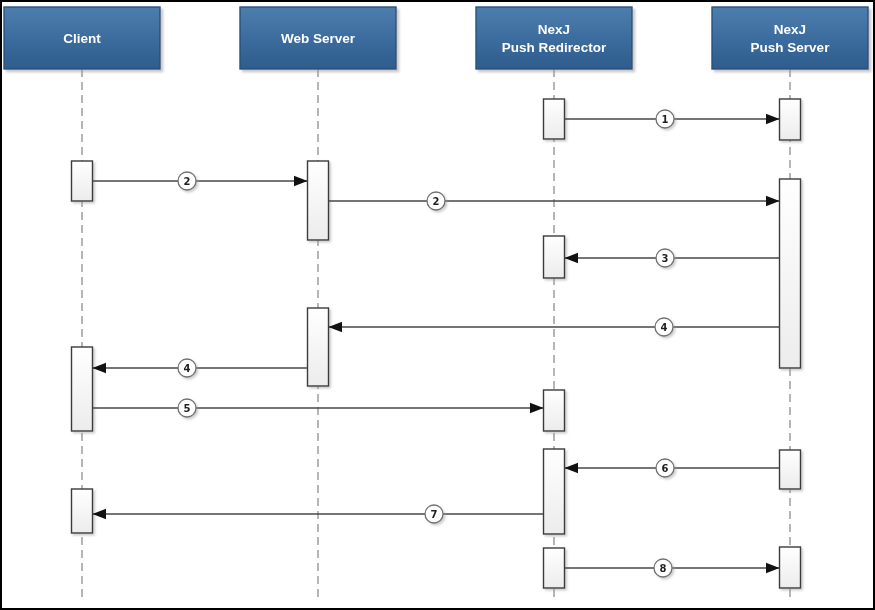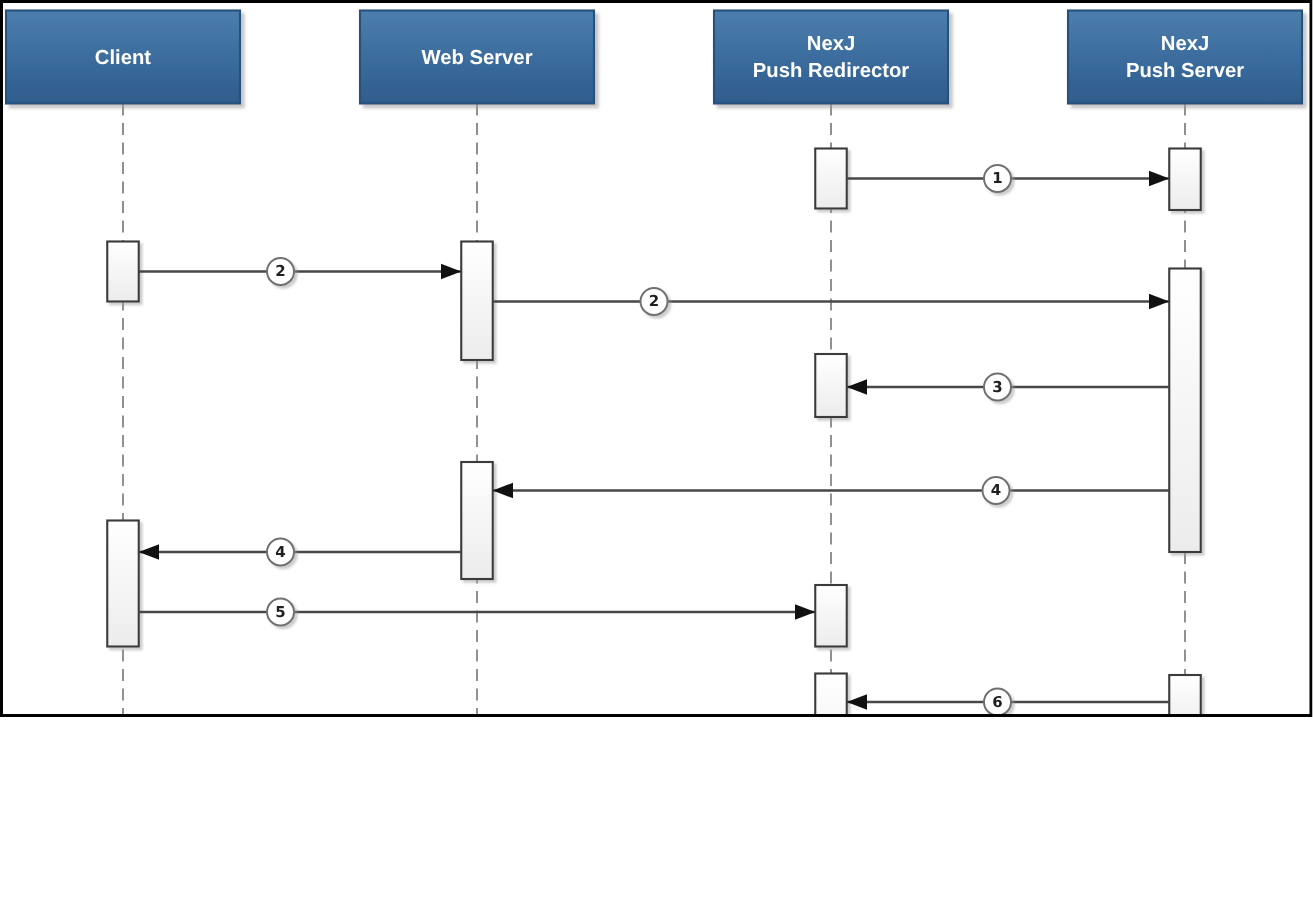--- a/index.html
+++ b/index.html
@@ -4,21 +4,21 @@
 <style>
   html, body {
     margin: 0;
     padding: 0;
     background: #ffffff;
     font-family: "Liberation Sans", sans-serif;
   }
   .canvas {
     position: relative;
     width: 875px;
-    height: 478px;
+    height: 610px;
     box-sizing: border-box;
     border: 2px solid #000000;
     background: #ffffff;
     overflow: hidden;
   }
   svg { display: block; }
   text { user-select: none; }
 </style>
 </head>
 <body>

